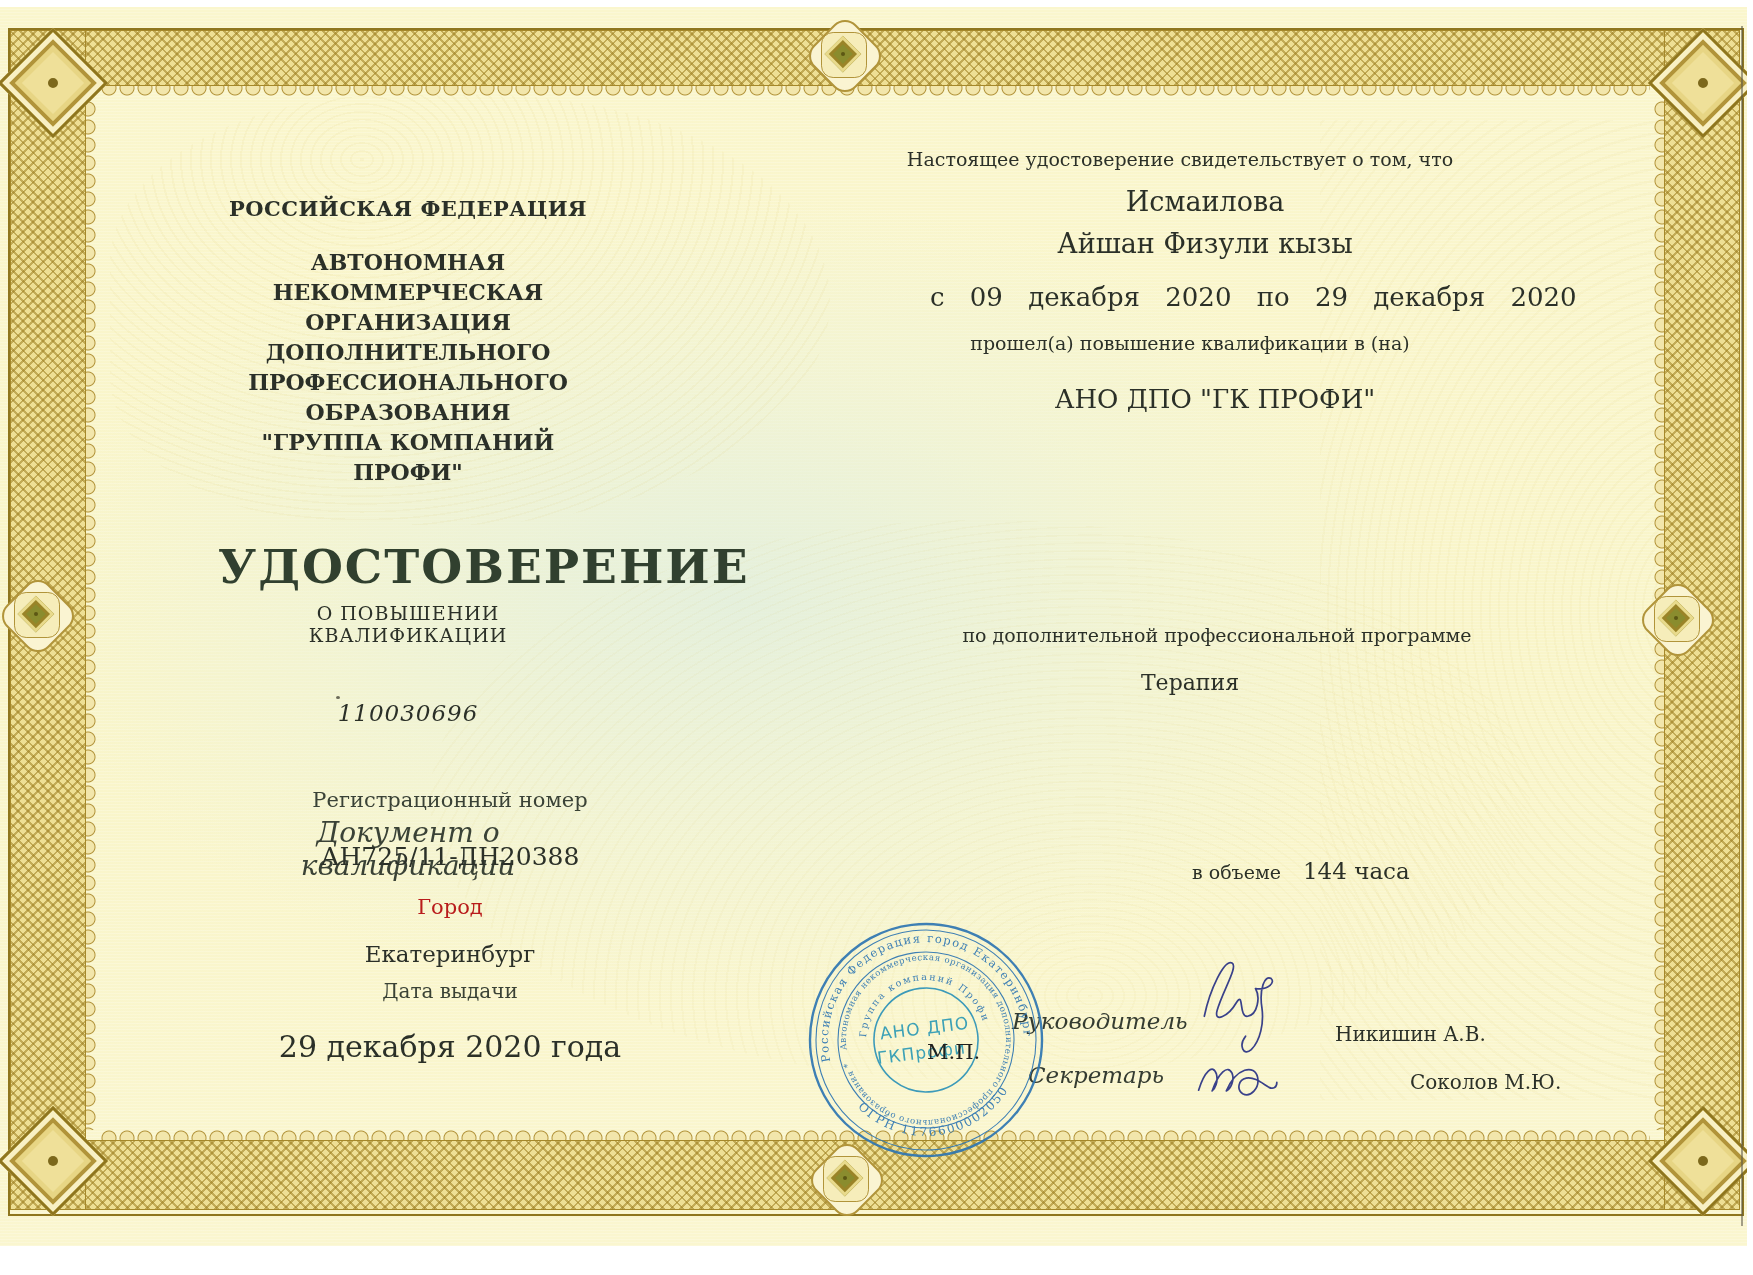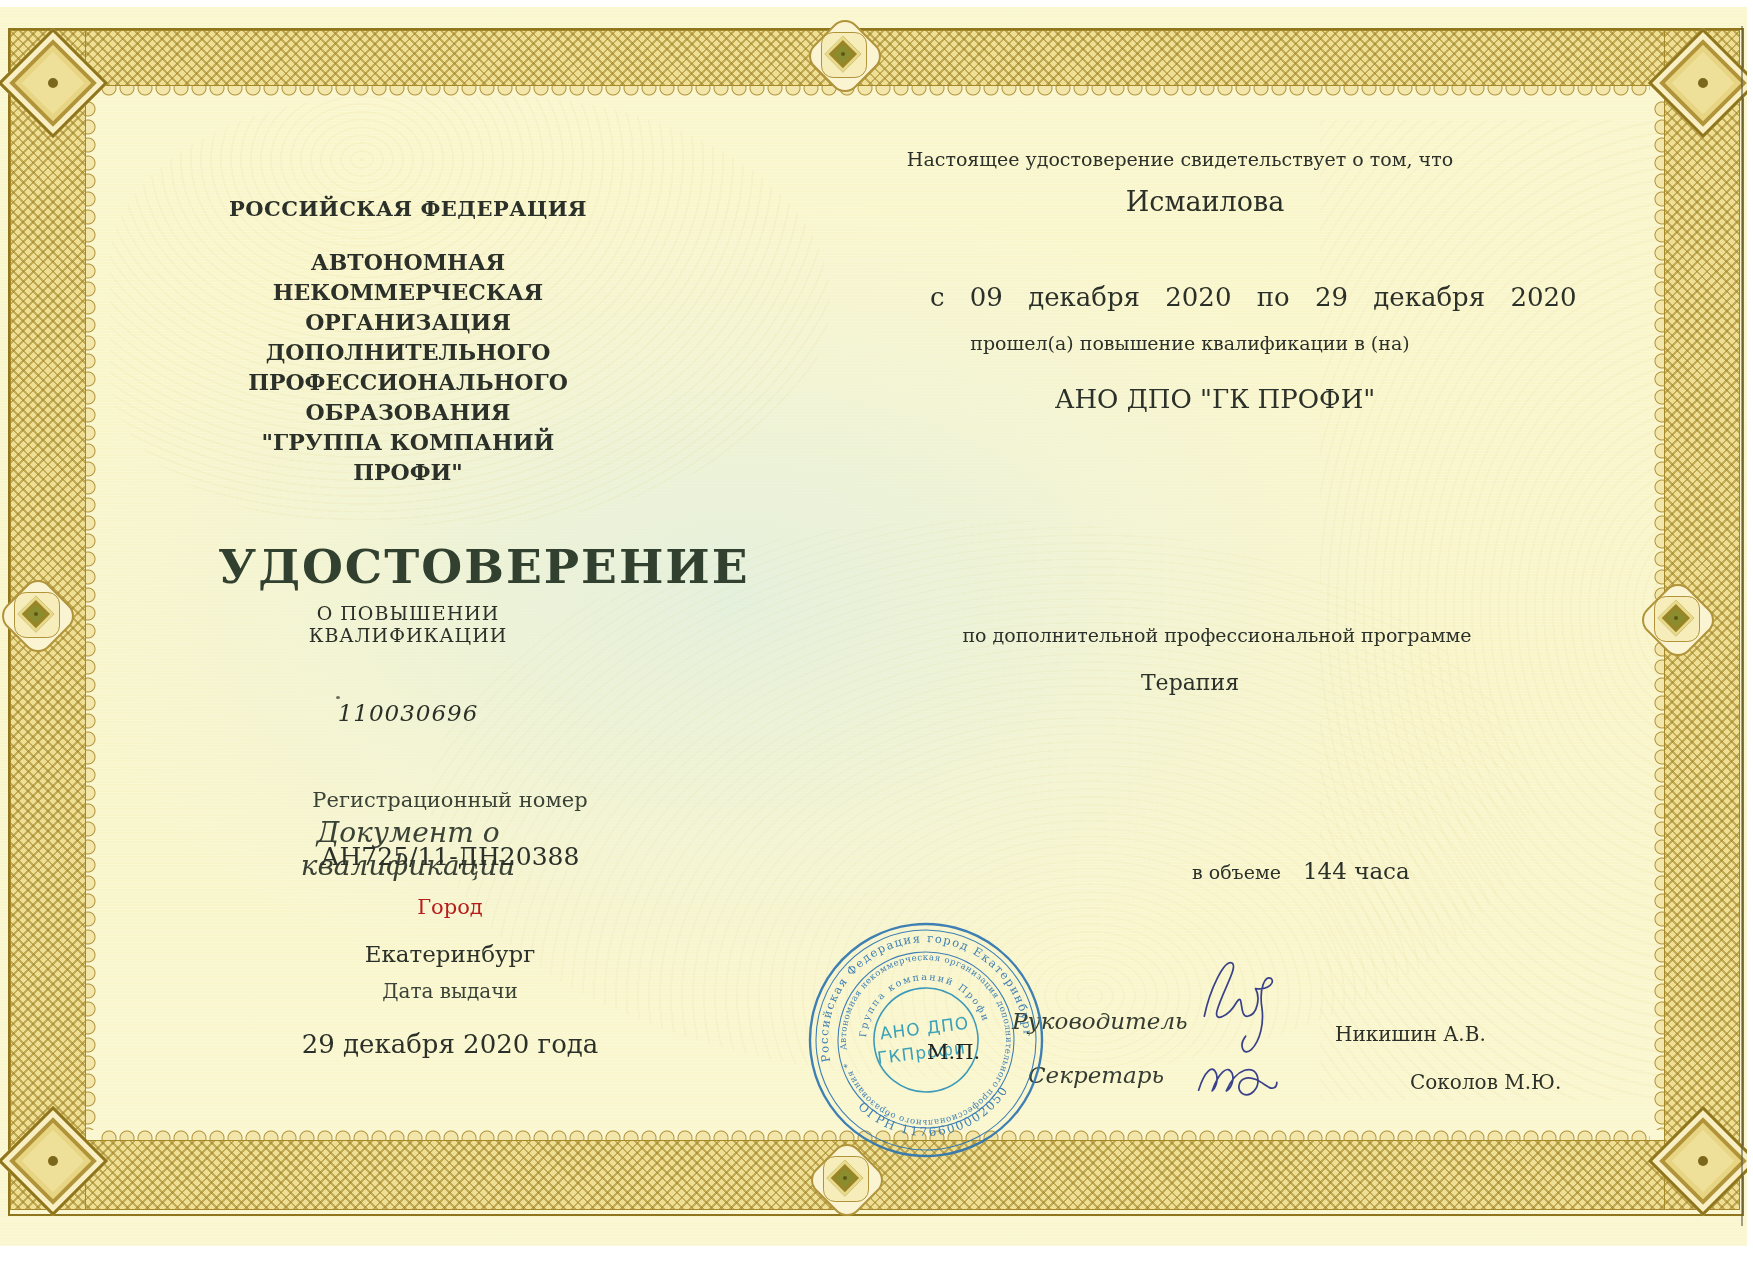--- a/index.html
+++ b/index.html
@@ -64,21 +64,21 @@
   .title{margin-top:52px;font-size:47px;letter-spacing:2px;color:#31402f;font-weight:bold;}
   .subtitle{margin-top:8px;font-size:19px;letter-spacing:1px;}
   .number{margin-top:54px;font-size:23px;letter-spacing:1px;font-style:italic;}
   .doctype{margin-top:90px;font-size:28px;font-style:italic;color:#3a4236;}
   .leftcol2{position:absolute;left:250px;top:788px;width:400px;text-align:center;}
   .reglabel{font-size:21px;color:#3a4236;}
   .regnum{margin-top:30px;font-size:25px;}
   .citylabel{margin-top:24px;font-size:21px;color:#b91c1c;}
   .city{margin-top:22px;font-size:23px;}
   .datelabel{margin-top:12px;font-size:20px;color:#3a4236;}
-  .issuedate{margin-top:26px;font-size:26px;}
+  .issuedate{margin-top:26px;font-size:30px;}
   .statement{left:900px;top:148px;width:560px;font-size:19px;}
   .surname{left:905px;top:186px;width:600px;font-size:27px;}
   .givenname{left:905px;top:228px;width:600px;font-size:27px;}
   .period{left:930px;top:282px;width:640px;font-size:26px;word-spacing:17px;}
   .completed{left:910px;top:332px;width:560px;font-size:19px;}
   .institution{left:915px;top:384px;width:600px;font-size:26px;}
   .programlabel{left:917px;top:624px;width:600px;font-size:19px;}
   .program{left:890px;top:670px;width:600px;font-size:22px;}
   .volumerow{left:1192px;top:858px;display:flex;align-items:baseline;}
   .volumelabel{font-size:19px;}
@@ -170,20 +170,21 @@
     <div class="reglabel">Регистрационный номер</div>
     <div class="regnum">АН725/11-ДН20388</div>
     <div class="citylabel">Город</div>
     <div class="city">Екатеринбург</div>
     <div class="datelabel">Дата выдачи</div>
     <div class="issuedate">29 декабря 2020 года</div>
   </div>
 
   <div class="t center surname">Исмаилова</div>
   <div class="t center statement">Настоящее удостоверение свидетельствует о том, что</div>
+  <div class="t center givenname">Айшан Физули кызы</div>
   <div class="t center period">с 09 декабря 2020 по 29 декабря 2020</div>
   <div class="t center completed">прошел(а) повышение квалификации в (на)</div>
   <div class="t center institution">АНО ДПО "ГК ПРОФИ"</div>
   <div class="t center programlabel">по дополнительной профессиональной программе</div>
   <div class="t center program">Терапия</div>
   <div class="t volumerow">
     <span class="volumelabel">в объеме</span>
     <span class="volume">144 часа</span>
   </div>
 

